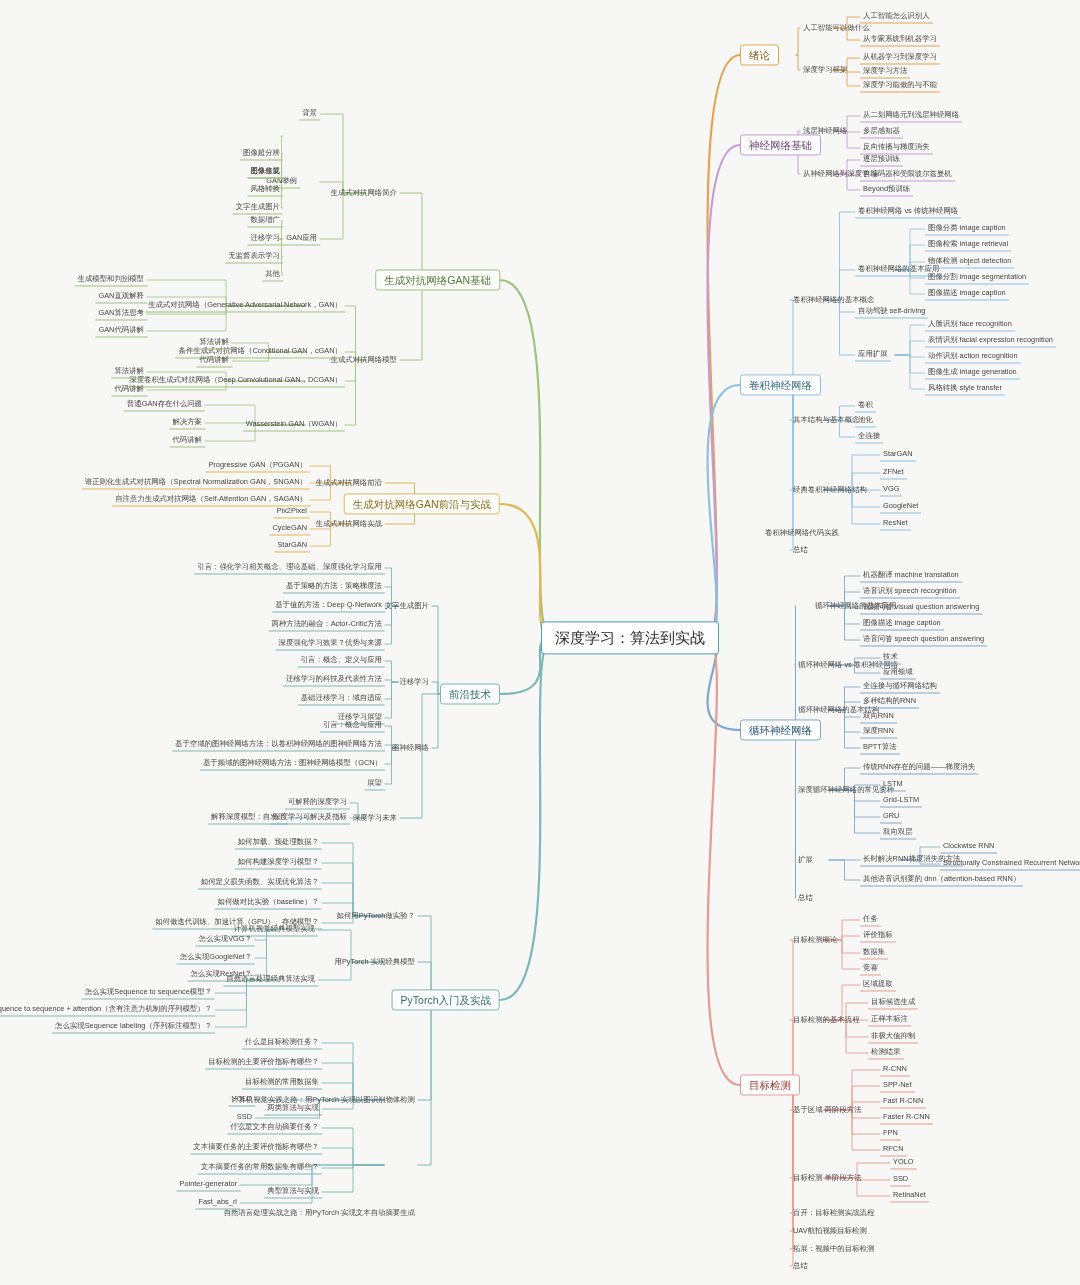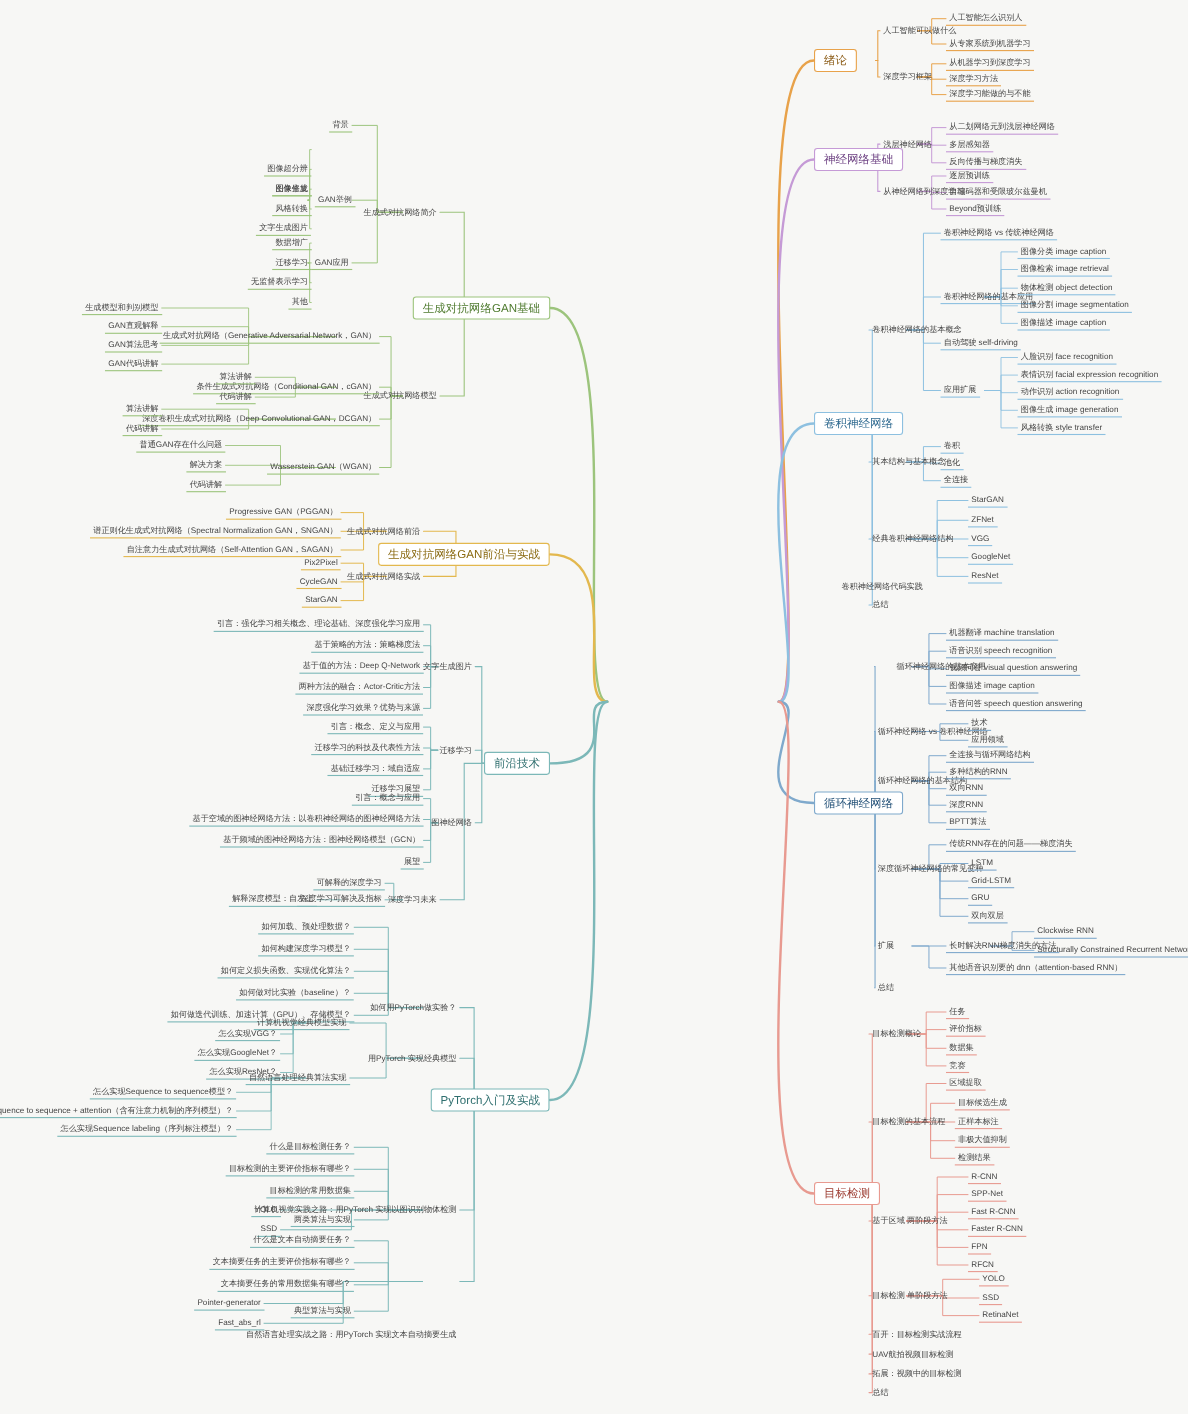--- a/index.html
+++ b/index.html
@@ -380,21 +380,21 @@
         <div class="node n-leaf" style="left: 890px; top: 1196px;">RetinaNet</div>
         <div class="node n-plain" style="left: 790px; top: 1213px;">百开：目标检测实战流程</div>
         <div class="node n-plain" style="left: 790px; top: 1231px;">UAV航拍视频目标检测</div>
         <div class="node n-plain" style="left: 790px; top: 1249px;">拓展：视频中的目标检测</div>
         <div class="node n-plain" style="left: 790px; top: 1266px;">总结</div>
       </div>
       <div class="c-green">
         <div class="node n-l1 rt" style="left: 500px; top: 280px;">生成对抗网络GAN基础</div>
         <div class="node n-plain rt" style="left: 400px; top: 193px;">生成式对抗网络简介</div>
         <div class="node n-leaf rt" style="left: 320px; top: 114px;">背景</div>
-        <div class="node n-leaf rt" style="left: 323px; top: 182px;">GAN举例</div>
+        <div class="node n-leaf rt" style="left: 300px; top: 182px;">GAN举例</div>
         <div class="node n-leaf rt" style="left: 283px; top: 136px; margin-top: 36px;">图像生成</div>
         <div class="node n-leaf rt" style="left: 283px; top: 154px;">图像超分辨</div>
         <div class="node n-leaf rt" style="left: 283px; top: 172px;">图像修复</div>
         <div class="node n-leaf rt" style="left: 283px; top: 190px;">风格转换</div>
         <div class="node n-leaf rt" style="left: 283px; top: 208px;">文字生成图片</div>
         <div class="node n-leaf rt" style="left: 320px; top: 239px;">GAN应用</div>
         <div class="node n-leaf rt" style="left: 283px; top: 221px;">数据增广</div>
         <div class="node n-leaf rt" style="left: 283px; top: 239px;">迁移学习</div>
         <div class="node n-leaf rt" style="left: 283px; top: 257px;">无监督表示学习</div>
         <div class="node n-leaf rt" style="left: 283px; top: 275px;">其他</div>
@@ -475,13 +475,14 @@
         <div class="node n-leaf rt" style="left: 322px; top: 1109px;">两类算法与实现</div>
         <div class="node n-plain rt" style="left: 418px; top: 1165px; margin-top: 48px;">自然语言处理实战之路：用PyTorch 实现文本自动摘要生成</div>
         <div class="node n-leaf rt" style="left: 322px; top: 1128px;">什么是文本自动摘要任务？</div>
         <div class="node n-leaf rt" style="left: 322px; top: 1148px;">文本摘要任务的主要评价指标有哪些？</div>
         <div class="node n-leaf rt" style="left: 322px; top: 1168px;">文本摘要任务的常用数据集有哪些？</div>
         <div class="node n-leaf rt" style="left: 240px; top: 1185px;">Pointer-generator</div>
         <div class="node n-leaf rt" style="left: 240px; top: 1203px;">Fast_abs_rl</div>
         <div class="node n-leaf rt" style="left: 322px; top: 1192px;">典型算法与实现</div>
       </div>
     </div>
+  <div class="node n-root" id="root-node" style="left: 630px; top: 638px;">深度学习：算法到实战</div>
 </div>
 
 </body></html>

